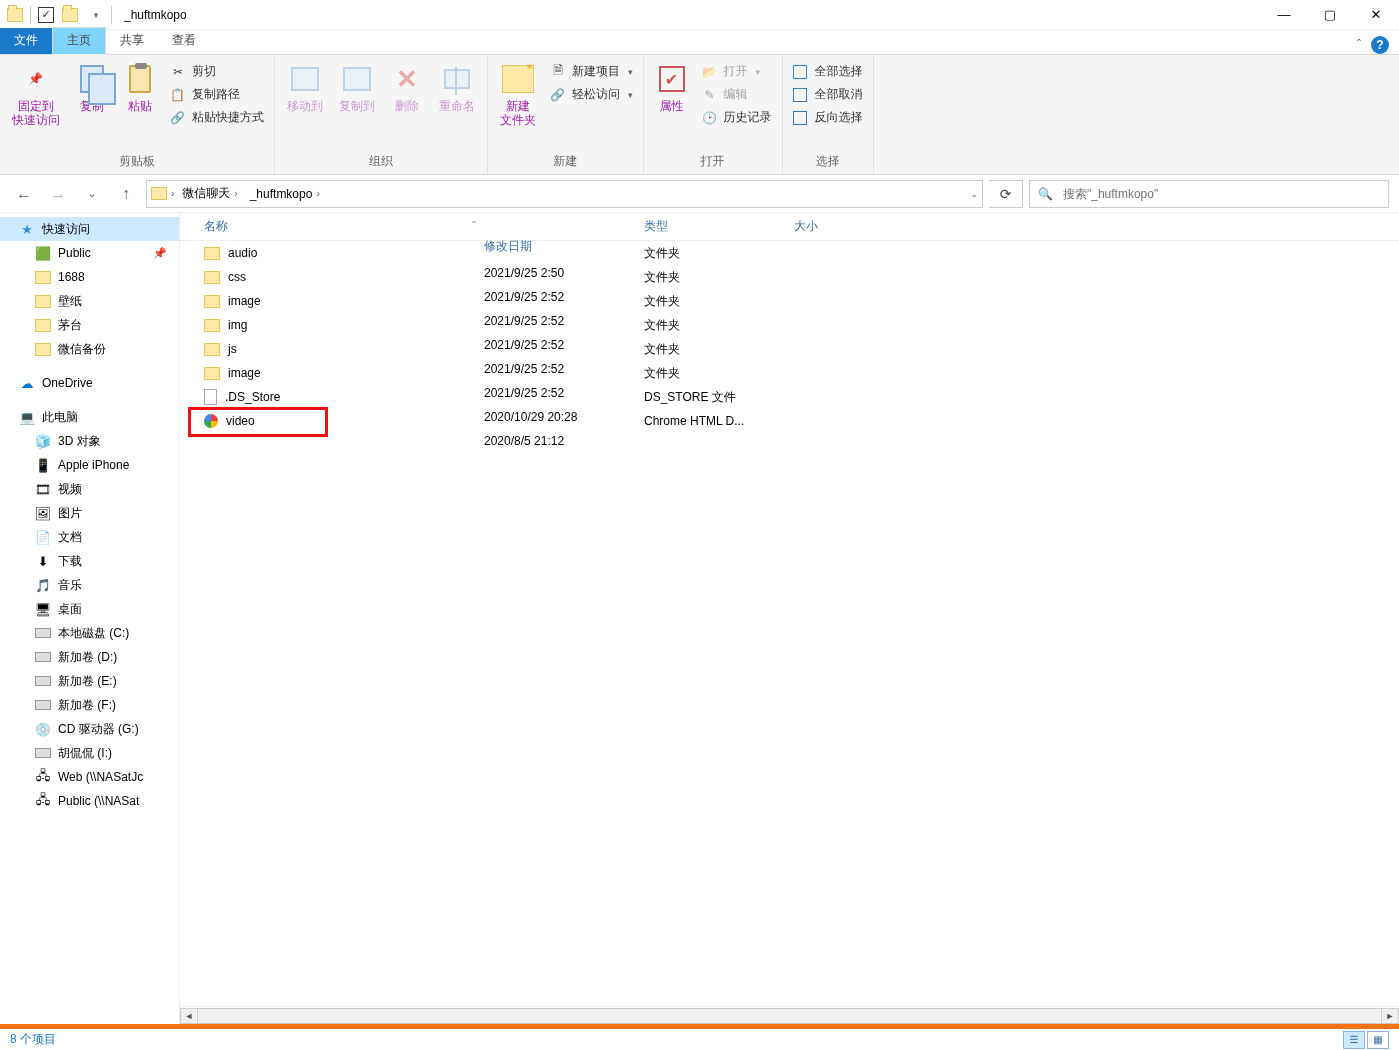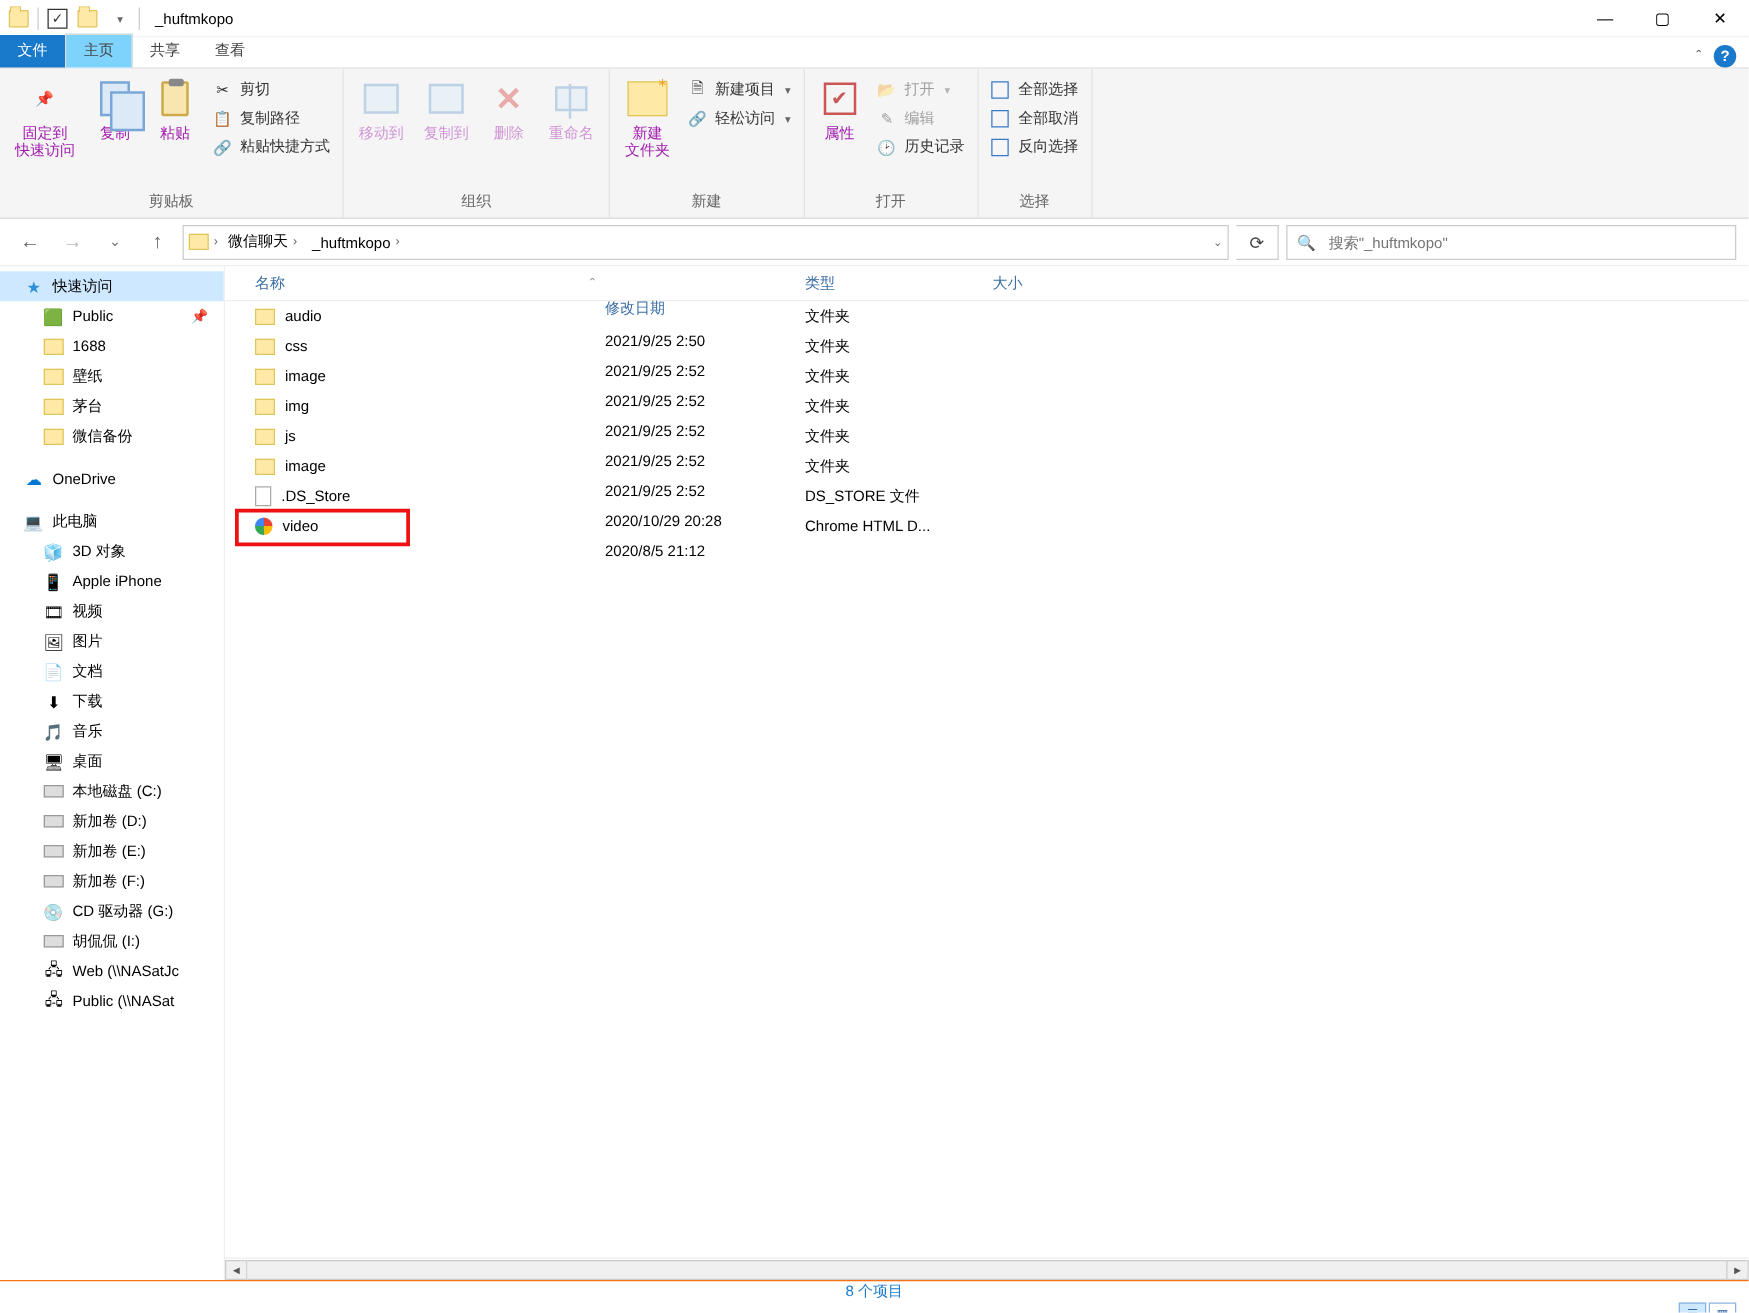--- a/index.html
+++ b/index.html
@@ -83,21 +83,21 @@
   .frow .c-name{display:flex;align-items:center;gap:8px;}
   .html-ico{width:14px;height:14px;border-radius:50%;background:conic-gradient(#ea4335 0 25%,#fbbc05 0 50%,#34a853 0 75%,#4285f4 0);}
   .file-generic{width:13px;height:16px;border:1px solid #aaa;background:#fff;}
   .highlight-box{position:absolute;border:3px solid #e11;pointer-events:none;}
   .hscroll{height:18px;border-top:1px solid #eee;display:flex;align-items:center;}
   .hsbtn{width:18px;height:16px;border:1px solid #ccc;display:flex;align-items:center;justify-content:center;font-size:9px;color:#555;background:#f0f0f0;}
   .hstrack{flex:1;height:16px;background:#f0f0f0;border-top:1px solid #ccc;border-bottom:1px solid #ccc;}
   
   .preview{width:355px;border-left:1px solid #eee;display:flex;align-items:center;justify-content:center;color:#555;font-size:13px;}
   
-  .status{height:26px;border-top:1px solid #f97316;display:flex;align-items:center;padding:0 10px;font-size:12px;color:#1979ca;flex-direction:column;}
+  .status{height:26px;border-top:5px solid #f97316;display:flex;align-items:center;padding:0 10px;font-size:12px;color:#1979ca;}
   .status .views{margin-left:auto;display:flex;gap:2px;}
   .viewbtn{width:22px;height:18px;border:1px solid #8ab3e0;display:flex;align-items:center;justify-content:center;font-size:10px;color:#3a6ea5;}
   .viewbtn.active{background:#cde8ff;}
 </style>
 </head>
 <body>
 
 <div class="window">
 
   <div class="titlebar">

